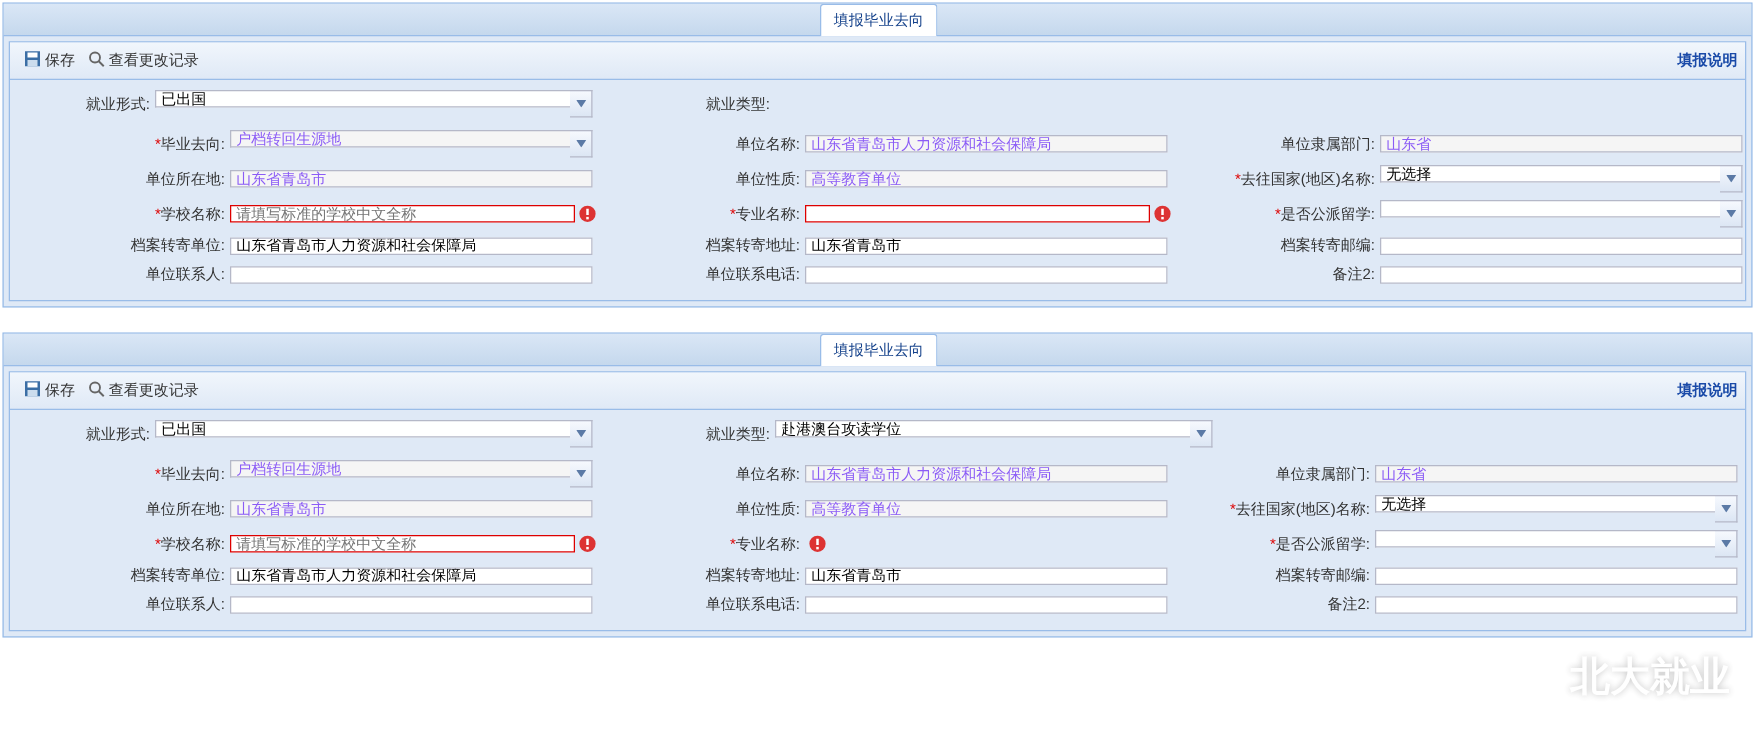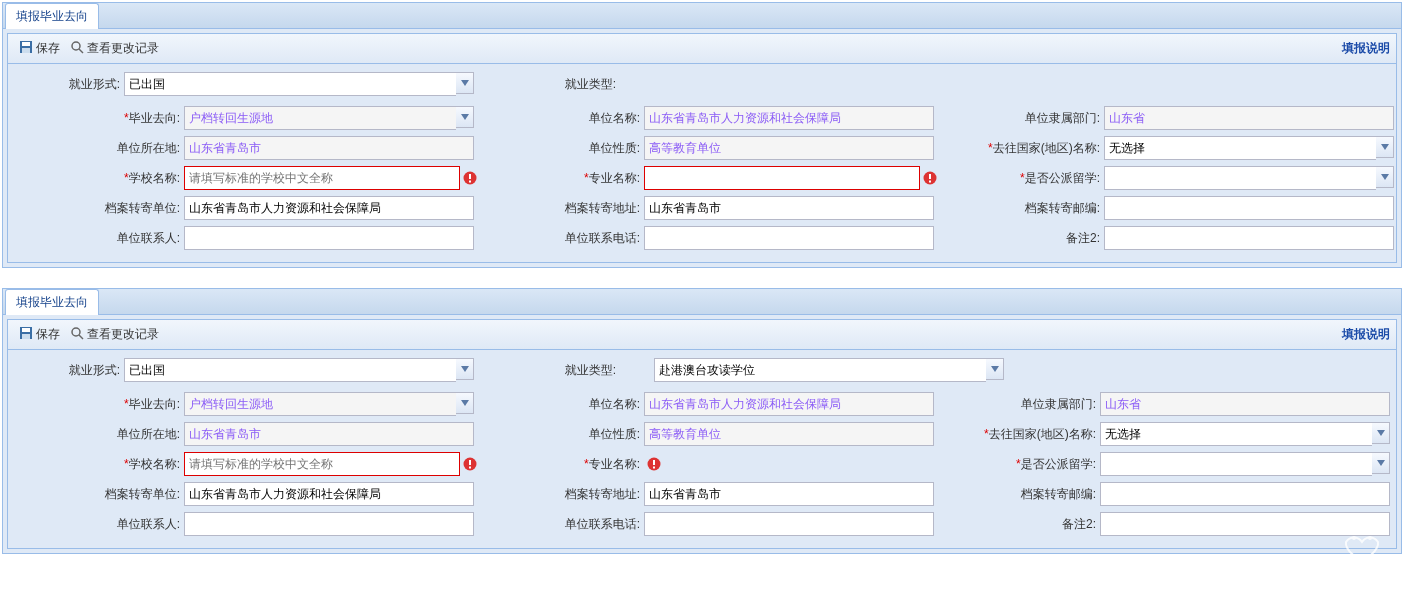--- a/index.html
+++ b/index.html
@@ -1,30 +1,30 @@
 <!DOCTYPE html>
 <html><head>
 <meta charset="utf-8">
 <style>
 * { box-sizing: border-box; margin: 0; padding: 0; }
 body { font-family: Arial, "Microsoft YaHei", sans-serif; font-size: 12px; background: #fff; padding: 2px; }
 .panel { border: 1px solid #99bce8; background: #dfe9f6; margin-bottom: 20px; }
-.tab-strip { background: linear-gradient(#dae7f6, #c5d8ed); border-bottom: 1px solid #99bce8; height: 26px; display: flex; align-items: flex-end; padding-left: 2px; }
+.tab-strip { background: linear-gradient(#dae7f6, #c5d8ed); border-bottom: 1px solid #99bce8; height: 26px; display: flex; align-items: flex-end; padding-left: 2px; justify-content: center; }
 .tab { background: #fff; border: 1px solid #99bce8; border-bottom: none; padding: 4px 10px; font-size: 12px; color: #15428b; border-radius: 3px 3px 0 0; margin-bottom: -1px; }
 .inner-panel { margin: 4px; border: 1px solid #99bce8; background: #dfe9f6; }
 .toolbar { background: linear-gradient(#f1f6fc, #dfe9f6); border-bottom: 1px solid #99bce8; padding: 4px 6px; display: flex; align-items: center; }
 .tb-btn { display: flex; align-items: center; gap: 3px; padding: 2px 5px; cursor: pointer; color: #333; }
 .tb-sep { flex: 1; }
 .tb-link { color: #1a4aa8; cursor: pointer; font-weight: bold; }
 .form-body { padding: 8px 10px 12px 10px; }
 .top-row { display: flex; gap: 40px; margin-bottom: 10px; }
 .field-row { display: flex; align-items: center; }
 .field-label { width: 100px; text-align: right; color: #333; padding-right: 4px; white-space: nowrap; margin-left: 46px; }
 .req { color: #d00; }
-.field-input { border: 1px solid #b5b8c8; background: #fff; height: 24px; padding: 2px 4px; font-size: 12px; }
+.field-input { border: 1px solid #b5b8c8; background: #fff; height: 14px; padding: 2px 4px; font-size: 12px; }
 .field-input.readonly { background: #f5f5f5; color: #8b5cf6; }
 .field-input.error { border: 1px solid #d00; }
 .combo { display: flex; }
 .combo input { border-right: none; }
 .combo-trigger { width: 18px; height: 22px; border: 1px solid #b5b8c8; border-left: none; background: linear-gradient(#f6f9fe, #dce6f4); display: flex; align-items: center; justify-content: center; cursor: pointer; }
 .combo-trigger svg { width: 8px; height: 6px; }
 .err-icon { width: 16px; height: 16px; margin-left: 2px; display: flex; align-items: center; justify-content: center; }
 .err-icon svg { width: 14px; height: 14px; }
 .grid3 { display: grid; grid-template-columns: 1fr 1fr 1fr; row-gap: 6px; }
 .grid3 .field-row .field-input, .grid3 .field-row .combo input { width: 290px; }
@@ -212,21 +212,21 @@
                 <div class="combo-trigger">
                   <svg viewBox="0 0 8 6">
                     <path d="M0 0h8L4 6z" fill="#5b7aa6"></path>
                   </svg>
                 </div>
               </div>
             </div>
             <div class="field-row">
               <span class="field-label" style="width:60px"><span>就业类型:</span></span>
               <div class="combo">
-                <input class="field-input" style="width: 332px; margin-left: 34px;" value="赴港澳台攻读学位">
+                <input class="field-input" style="width: 332px;" value="赴港澳台攻读学位">
                 <div class="combo-trigger">
                   <svg viewBox="0 0 8 6">
                     <path d="M0 0h8L4 6z" fill="#5b7aa6"></path>
                   </svg>
                 </div>
               </div>
             </div>
           </div>
           <div class="grid3">
             <div class="field-row">
@@ -328,13 +328,14 @@
       </div>
     </div>
   </div>
 
 <div class="watermark">
   <svg viewBox="0 0 44 36">
       <path d="M6 14c4-6 12-6 16 0 4-6 12-6 16 0 0 0 2 10-16 18C4 24 6 14 6 14z" fill="none" stroke="#fff" stroke-width="2"></path>
       <circle cx="14" cy="10" r="2" fill="#fff"></circle>
       <circle cx="30" cy="10" r="2" fill="#fff"></circle>
     </svg>
+  <span>北大就业</span>
 </div>
 
 </body></html>

